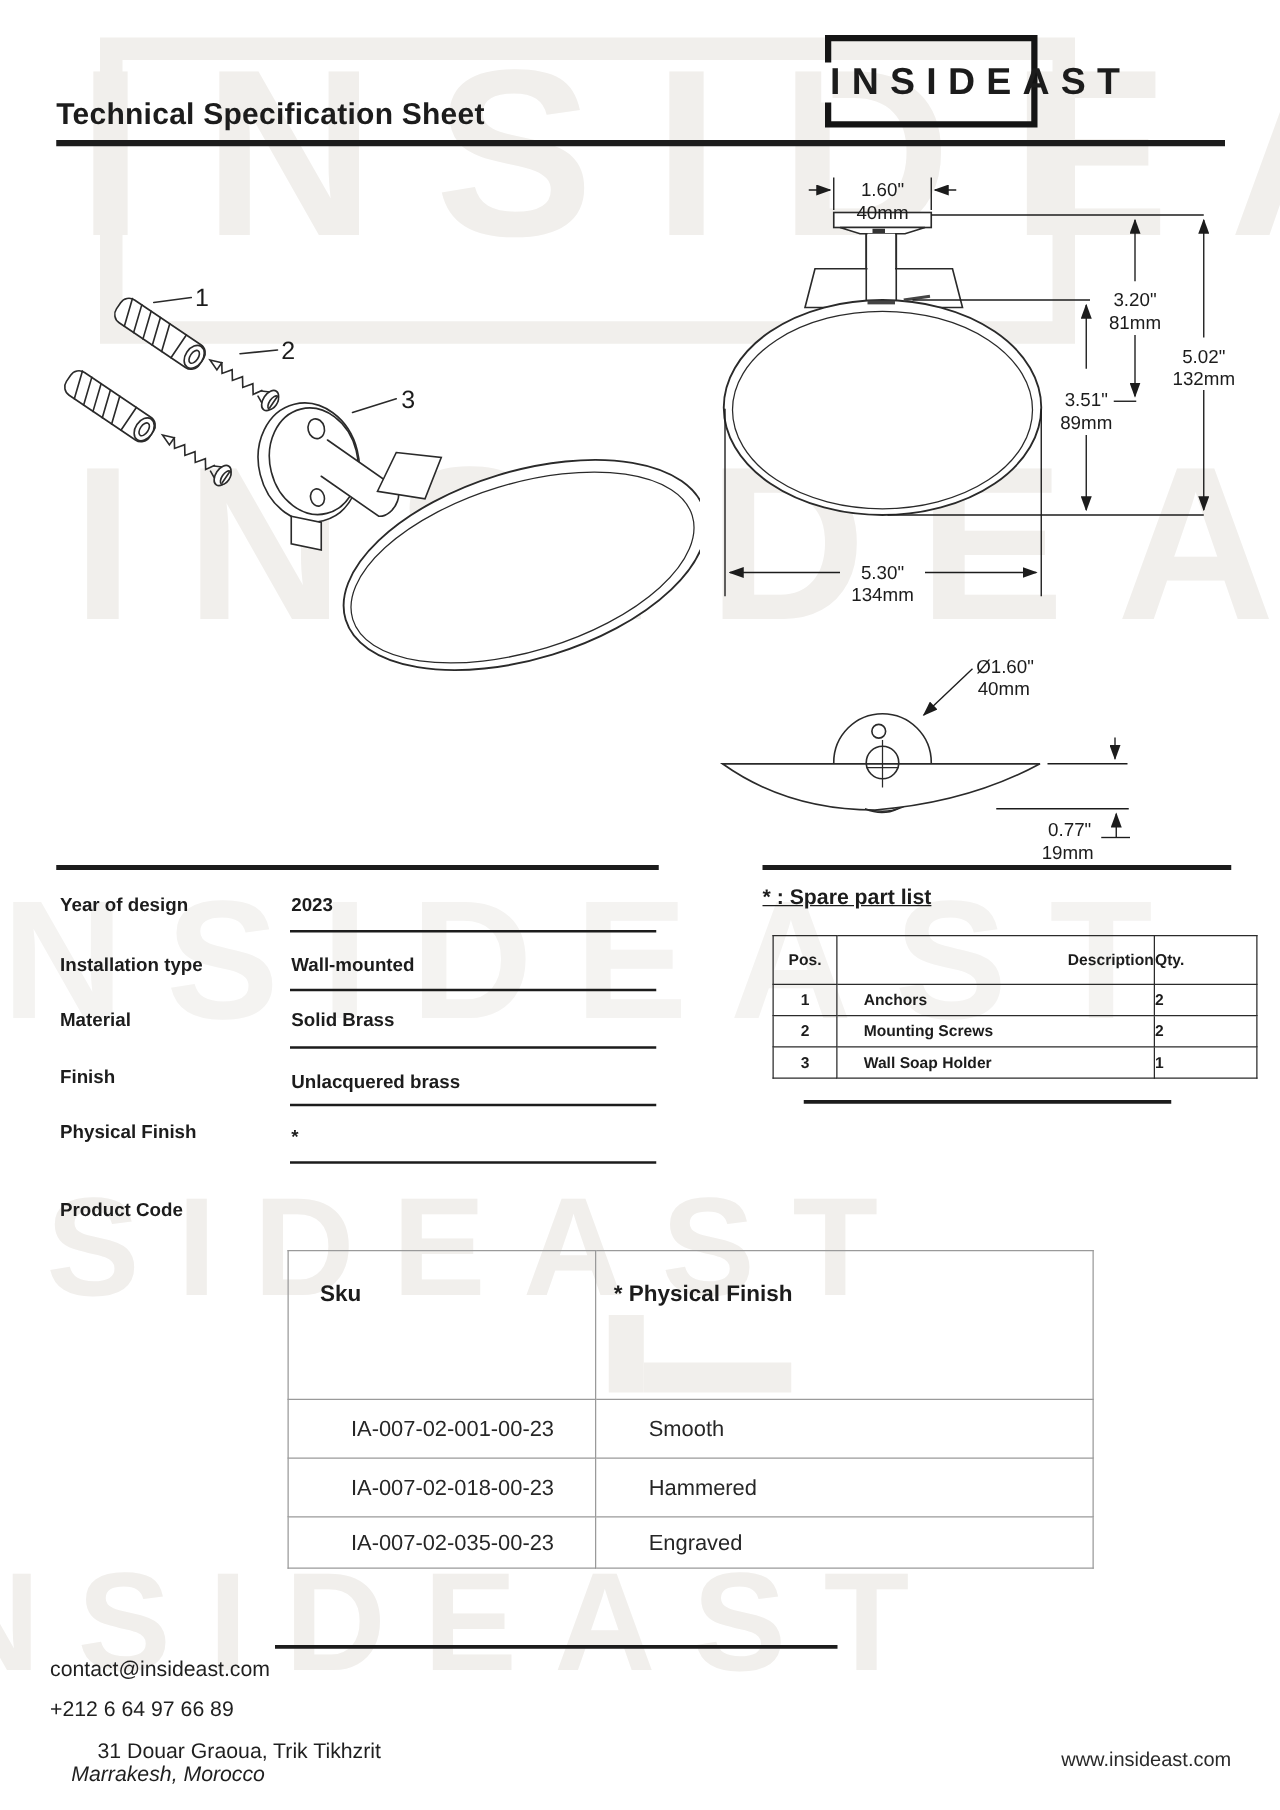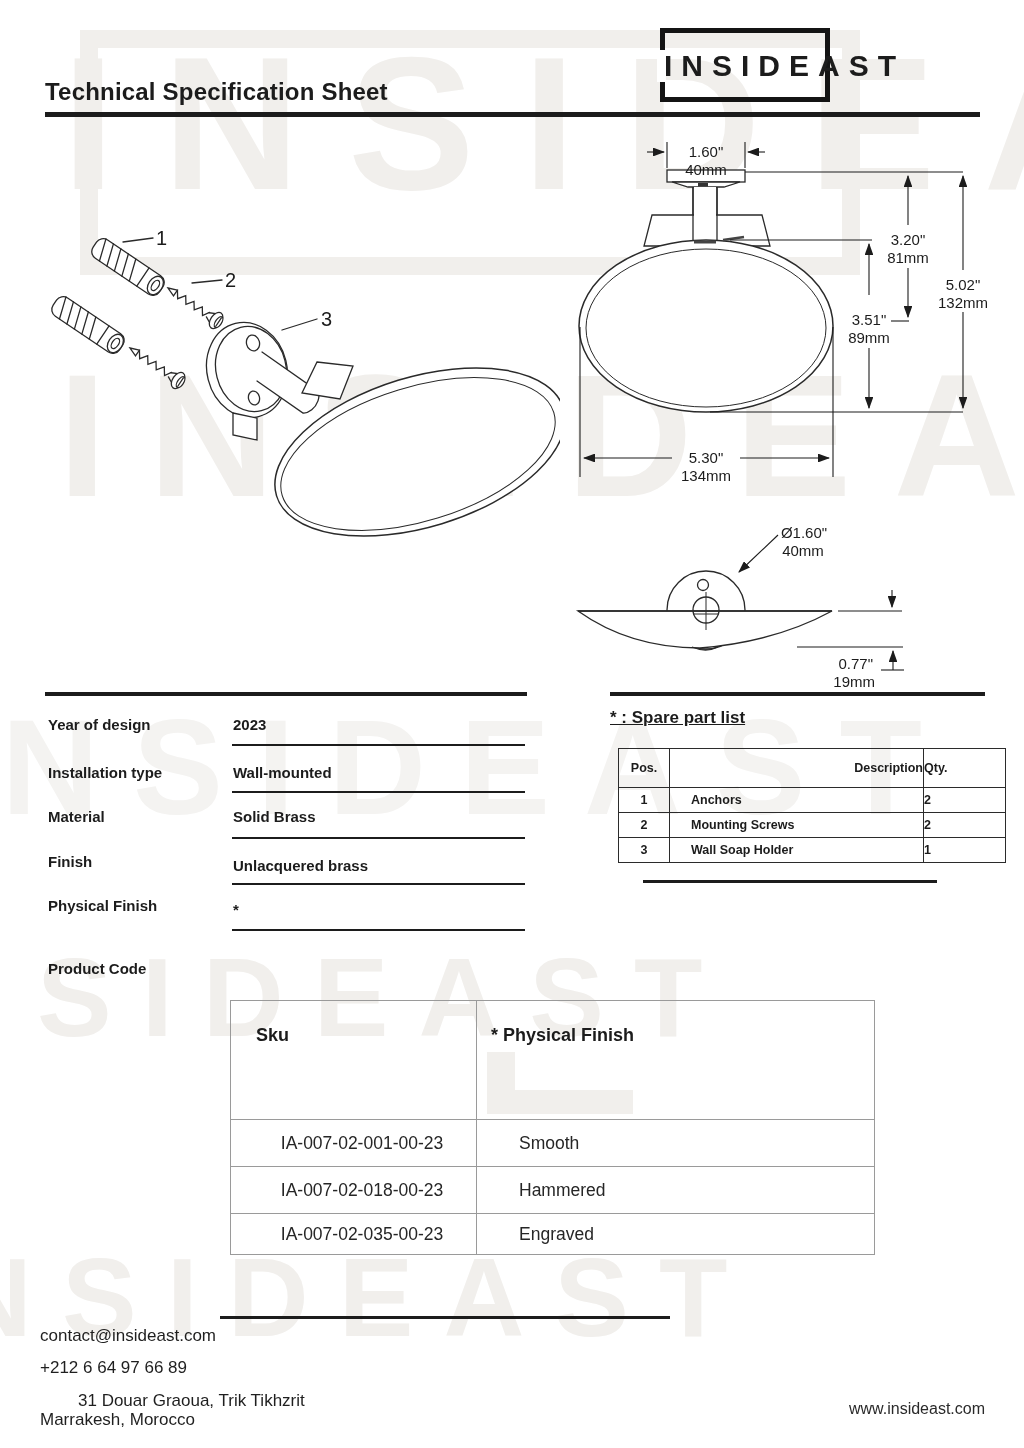--- a/index.html
+++ b/index.html
@@ -315,16 +315,16 @@
       <td class="c-sku">IA-007-02-035-00-23</td>
       <td class="c-fin">Engraved</td>
     </tr>
   </tbody>
     </table>
 
   <div class="abs z1 thin-rule" style="left:220px;top:1316px;width:450px;"></div>
   <div class="abs z1 foot-text" style="left:40px;top:1326px;">contact@insideast.com</div>
   <div class="abs z1 foot-text" style="left:40px;top:1358px;">+212 6 64 97 66 89</div>
   <div class="abs z1 foot-text" style="left:40px;top:1391px;margin-left:38px;">31 Douar Graoua, Trik Tikhzrit</div>
-  <div class="abs z1 foot-text" style="left:40px;top:1410px;">Marrakesh, Morocco</div>
+  <div class="abs z1 foot-text" style="left:57px;top:1410px;font-style:italic;">Marrakesh, Morocco</div>
   <div class="abs z1 site-text" style="right:39px;top:1400px;">www.insideast.com</div>
 
 </div>
 
 </body></html>

